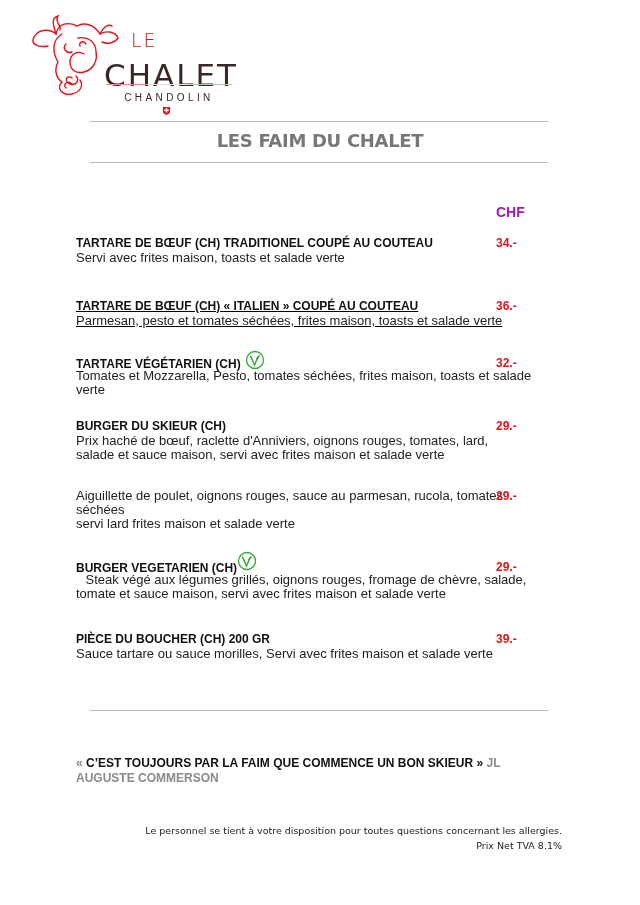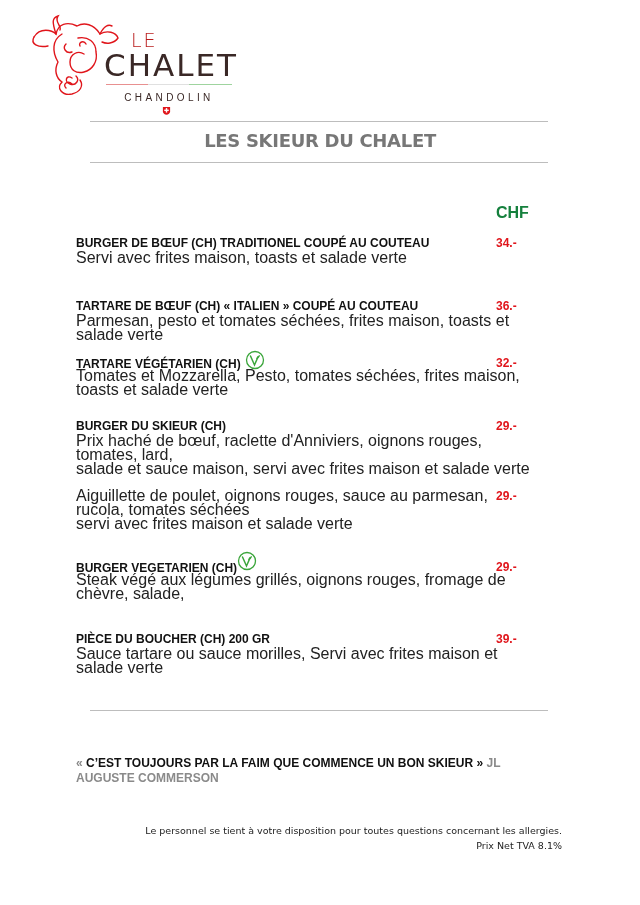--- a/index.html
+++ b/index.html
@@ -2,34 +2,34 @@
 <html><head>
 <meta charset="utf-8">
 <style>
   html, body { margin: 0; padding: 0; background: #ffffff; }
   body { width: 640px; height: 905px; position: relative; overflow: hidden; font-family: "Liberation Sans", sans-serif; }
   .abs { position: absolute; }
 
   
   .logo-cow { left: 22px; top: 12px; width: 100px; height: 86px; }
   .logo-le { left: 131px; top: 29px; font-size: 19px; color: #b91c1c; letter-spacing: 2px; font-family: "DejaVu Sans", sans-serif; font-weight: 300; }
-  .logo-chalet { left: 104px; top: 47px; font-size: 31px; color: #3a2826; letter-spacing: 2px; font-family: "DejaVu Sans", sans-serif; }
+  .logo-chalet { left: 104px; top: 57px; font-size: 31px; color: #3a2826; letter-spacing: 2px; font-family: "DejaVu Sans", sans-serif; }
   .logo-rule { left: 106px; top: 84px; width: 126px; height: 1px;
     background: linear-gradient(to right, #e89090 0%, #e89090 33%, #e0e0e0 33%, #e0e0e0 66%, #9fd49f 66%, #9fd49f 100%); }
   .logo-sub { left: 106px; top: 92px; width: 126px; text-align: center; font-size: 10px; letter-spacing: 3.4px; color: #3a2826; }
   .swiss-flag { left: 162px; top: 106px; width: 9px; height: 9px; }
 
   .rule { height: 1px; background: #bdbdbd; }
   .title { left: 0; width: 640px; top: 130px; text-align: center; font-size: 18px; font-weight: bold; color: #777777; font-family: "DejaVu Sans", sans-serif; letter-spacing: -0.3px; }
 
-  .chf { left: 496px; top: 204px; font-size: 16px; font-weight: bold; color: #15803d; }
+  .chf { left: 496px; top: 204px; font-size: 14px; font-weight: bold; color: #a21caf; }
 
   .item { left: 76px; width: 460px; }
   .item-name { font-size: 12px; font-weight: bold; color: #111111; line-height: 15px; white-space: nowrap; }
-  .item-desc { font-size: 16px; color: #222222; line-height: 14px; }
+  .item-desc { font-size: 13px; color: #222222; line-height: 14px; }
   .item-price { position: absolute; left: 420px; top: 0; font-size: 12px; font-weight: bold; color: #e0151b; }
   .veg-icon { display: inline-block; vertical-align: middle; width: 20px; height: 20px; margin-left: 4px; position: relative; top: -5px; }
 
   .quote { left: 76px; top: 756px; width: 480px; font-size: 12px; font-weight: bold; line-height: 15px; }
   .quote .qm-open { color: #888888; }
   .quote .q-text { color: #111111; }
   .quote .q-author { color: #8a8a8a; }
 
   .footer { right: 78px; text-align: center; font-family: "DejaVu Sans", sans-serif; font-size: 9.5px; color: #222222; line-height: 15px; }
 </style>
@@ -52,32 +52,32 @@
 <div class="abs logo-chalet">CHALET</div>
 <div class="abs logo-rule"></div>
 <div class="abs logo-sub">CHANDOLIN</div>
 <svg class="abs swiss-flag" viewBox="0 0 10 10">
   <path d="M1 1 H9 V6 C9 8, 7 9.5, 5 9.8 C3 9.5, 1 8, 1 6 Z" fill="#e0151b"></path>
   <rect x="4.2" y="2.3" width="1.6" height="5" fill="#fff"></rect>
   <rect x="2.5" y="4" width="5" height="1.6" fill="#fff"></rect>
 </svg>
 
 <div class="abs rule" style="left:90px; top:121px; width:458px;"></div>
-<div class="abs title">LES SKIEUR DU CHALET</div>
+<div class="abs title">LES FAIM DU CHALET</div>
 <div class="abs rule" style="left:90px; top:162px; width:458px;"></div>
 
 <div class="abs chf">CHF</div>
 
 <div class="abs item" style="top:236px;">
-  <div class="item-name">BURGER DE BŒUF (CH) TRADITIONEL COUPÉ AU COUTEAU</div>
+  <div class="item-name">TARTARE DE BŒUF (CH) TRADITIONEL COUPÉ AU COUTEAU</div>
   <div class="item-desc">Servi avec frites maison, toasts et salade verte</div>
   <div class="item-price">34.-</div>
 </div>
 
-<div class="abs item" style="top:299px;">
+<div class="abs item" style="top:299px;text-decoration:underline;">
   <div class="item-name">TARTARE DE BŒUF (CH) « ITALIEN » COUPÉ AU COUTEAU</div>
   <div class="item-desc">Parmesan, pesto et tomates séchées, frites maison, toasts et salade verte</div>
   <div class="item-price">36.-</div>
 </div>
 
 <div class="abs item" style="top:355px;">
   <div class="item-name"><span>TARTARE VÉGÉTARIEN (CH)</span><svg class="veg-icon" viewBox="0 0 20 20">
         <circle cx="10" cy="10" r="8.5" fill="none" stroke="#3aa53a" stroke-width="1.3"></circle>
         <path d="M5.5 6 L9.5 15 L13 7" fill="none" stroke="#3aa53a" stroke-width="1.5" stroke-linecap="round"></path>
         <path d="M11 9 C 12 6, 14 5, 15 5 C 15 7, 13 9, 11 9 Z" fill="#3aa53a"></path>
@@ -88,31 +88,32 @@
 
 <div class="abs item" style="top:419px;">
   <div class="item-name">BURGER DU SKIEUR (CH)</div>
   <div class="item-desc">Prix haché de bœuf, raclette d'Anniviers, oignons rouges, tomates, lard,</div>
   <div class="item-desc">salade et sauce maison, servi avec frites maison et salade verte</div>
   <div class="item-price">29.-</div>
 </div>
 
 <div class="abs item" style="top:489px;">
   <div class="item-desc">Aiguillette de poulet, oignons rouges, sauce au parmesan, rucola, tomates séchées</div>
-  <div class="item-desc">servi avec frites maison et salade verte</div>
+  <div class="item-desc">servi lard frites maison et salade verte</div>
   <div class="item-price">29.-</div>
 </div>
 
 <div class="abs item" style="top:559px;">
   <div class="item-name"><span>BURGER VEGETARIEN (CH)</span><svg class="veg-icon" style="margin-left:0; top:-8px;" viewBox="0 0 20 20">
         <circle cx="10" cy="10" r="8.5" fill="none" stroke="#3aa53a" stroke-width="1.3"></circle>
         <path d="M5.5 6 L9.5 15 L13 7" fill="none" stroke="#3aa53a" stroke-width="1.5" stroke-linecap="round"></path>
         <path d="M11 9 C 12 6, 14 5, 15 5 C 15 7, 13 9, 11 9 Z" fill="#3aa53a"></path>
       </svg></div>
-  <div class="item-desc" style="margin-top:-6px;">Steak végé aux légumes grillés, oignons rouges, fromage de chèvre, salade,</div>
+  <div class="item-desc" style="margin-top:-6px;text-align:center;">Steak végé aux légumes grillés, oignons rouges, fromage de chèvre, salade,</div>
+  <div class="item-desc">tomate et sauce maison, servi avec frites maison et salade verte</div>
   <div class="item-price" style="top:1px;">29.-</div>
 </div>
 
 <div class="abs item" style="top:632px;">
   <div class="item-name">PIÈCE DU BOUCHER (CH) 200 GR</div>
   <div class="item-desc">Sauce tartare ou sauce morilles, Servi avec frites maison et salade verte</div>
   <div class="item-price">39.-</div>
 </div>
 
 <div class="abs rule" style="left:90px; top:710px; width:458px;"></div>

